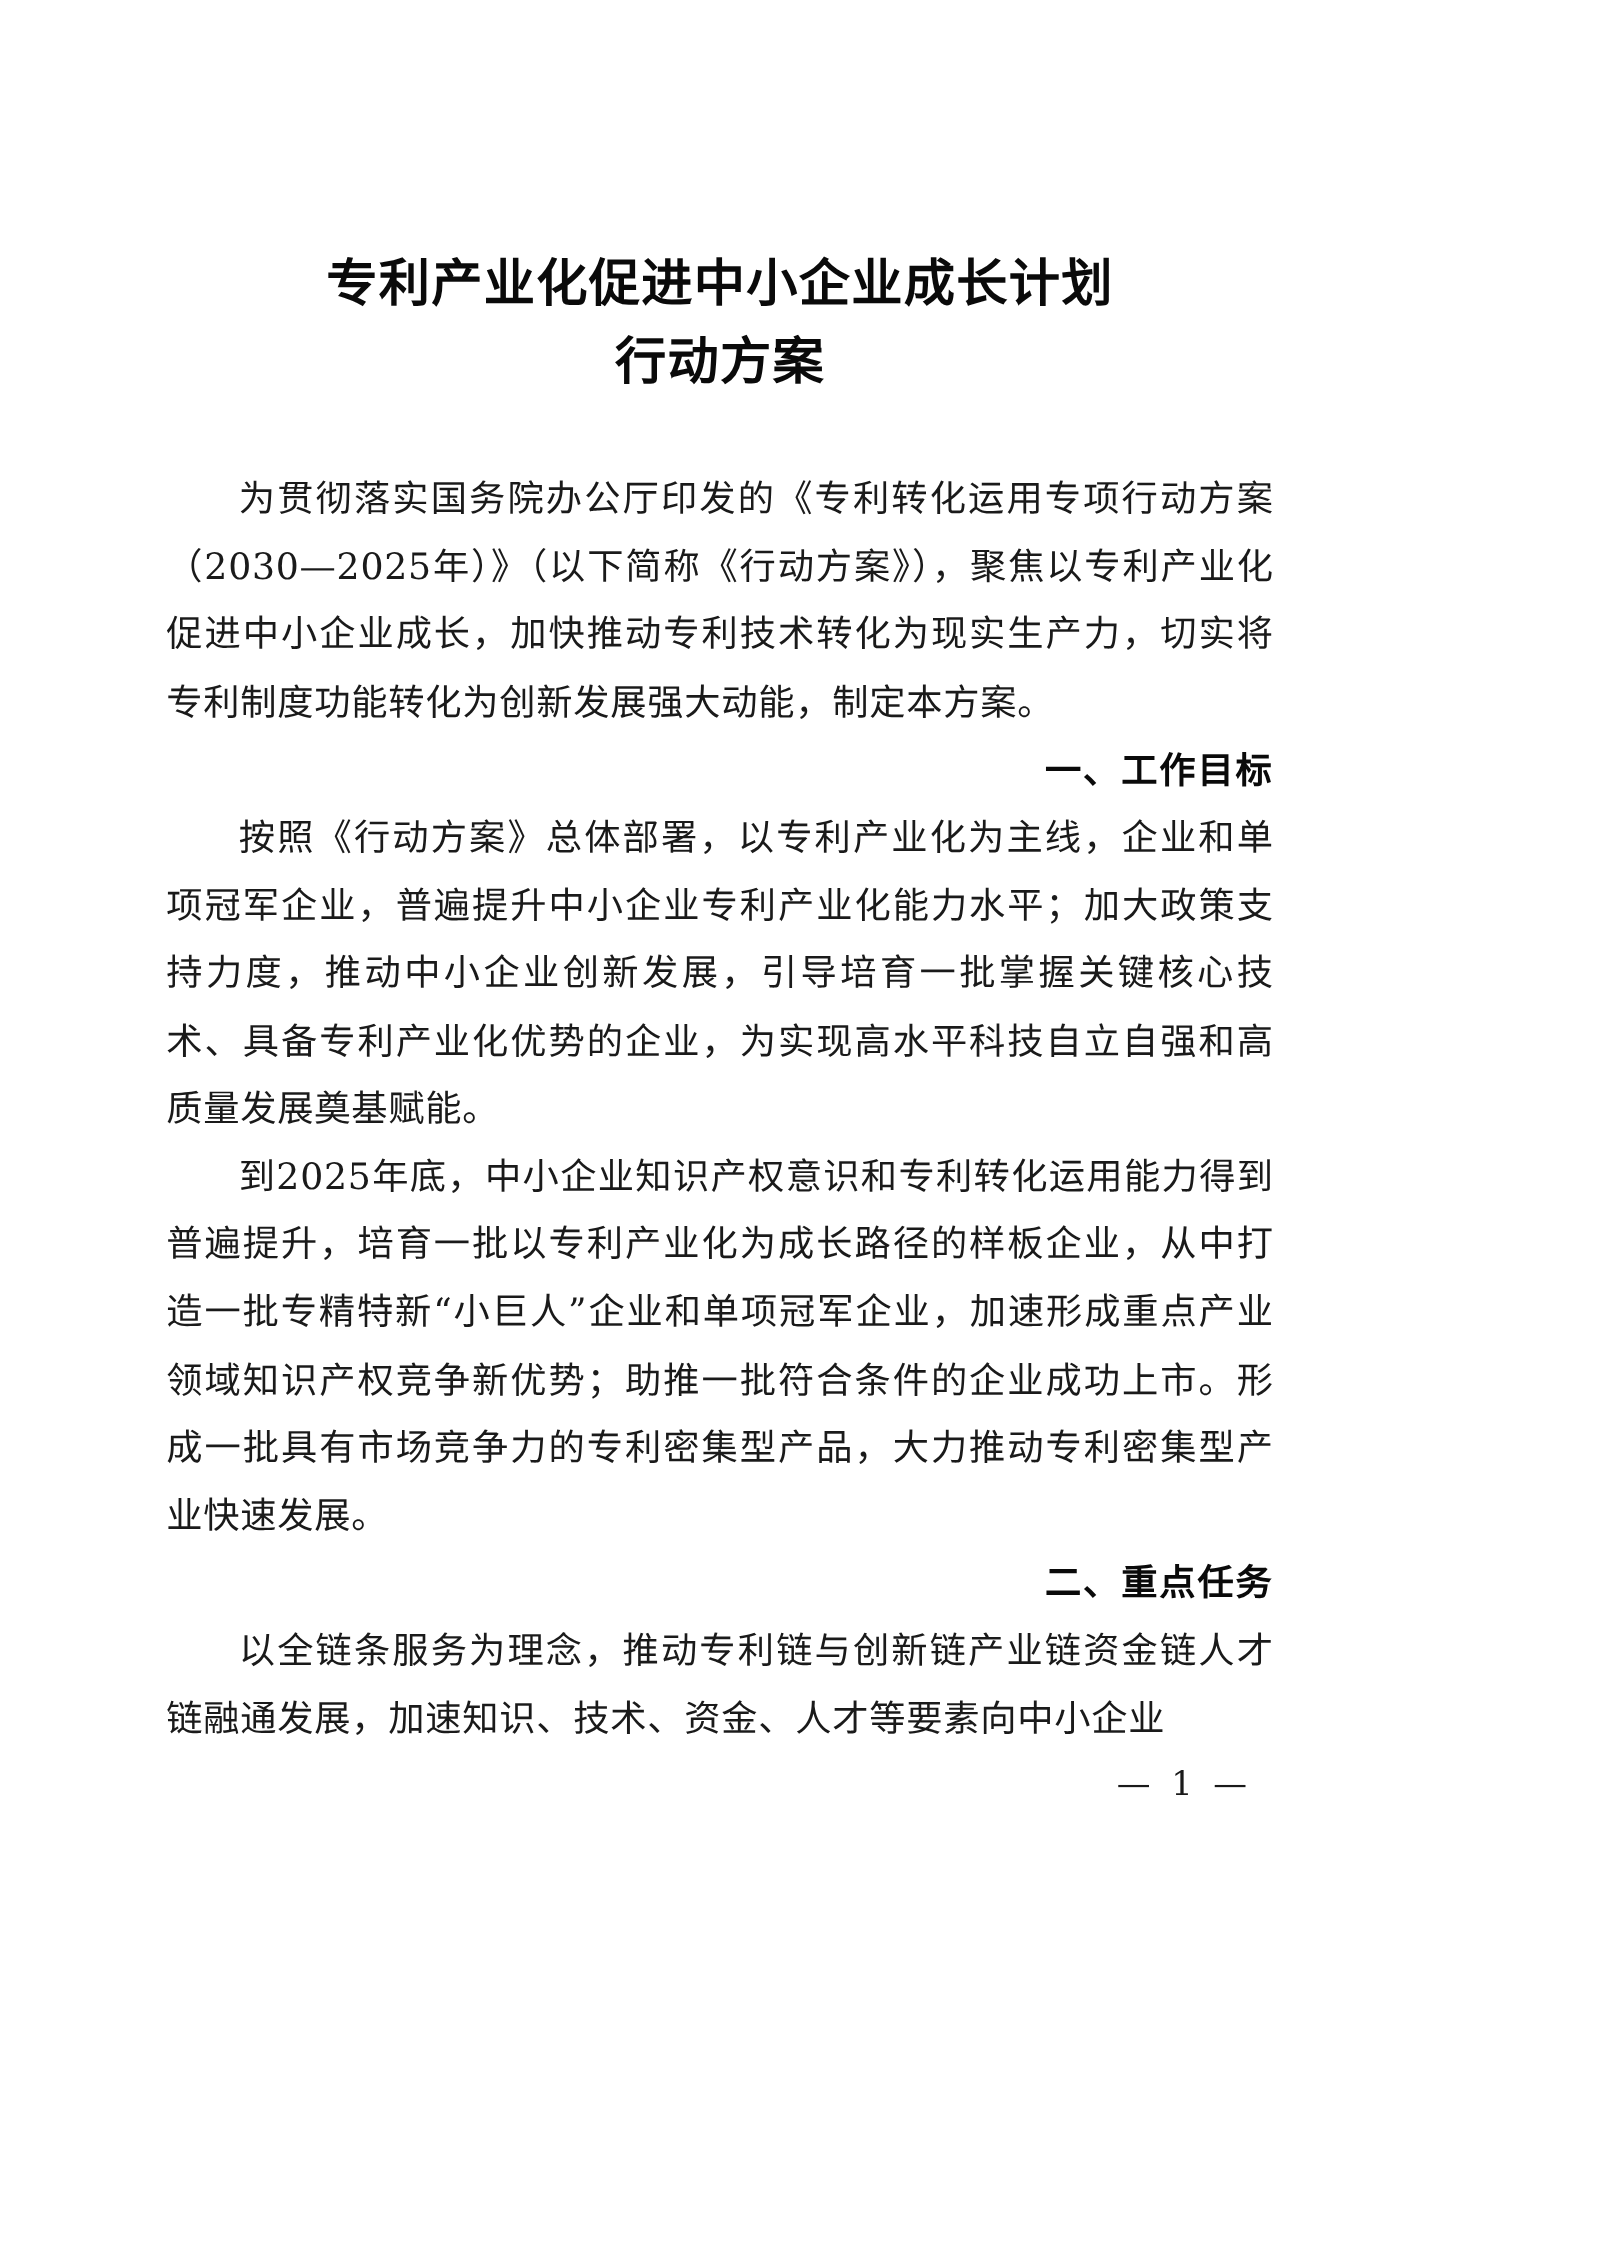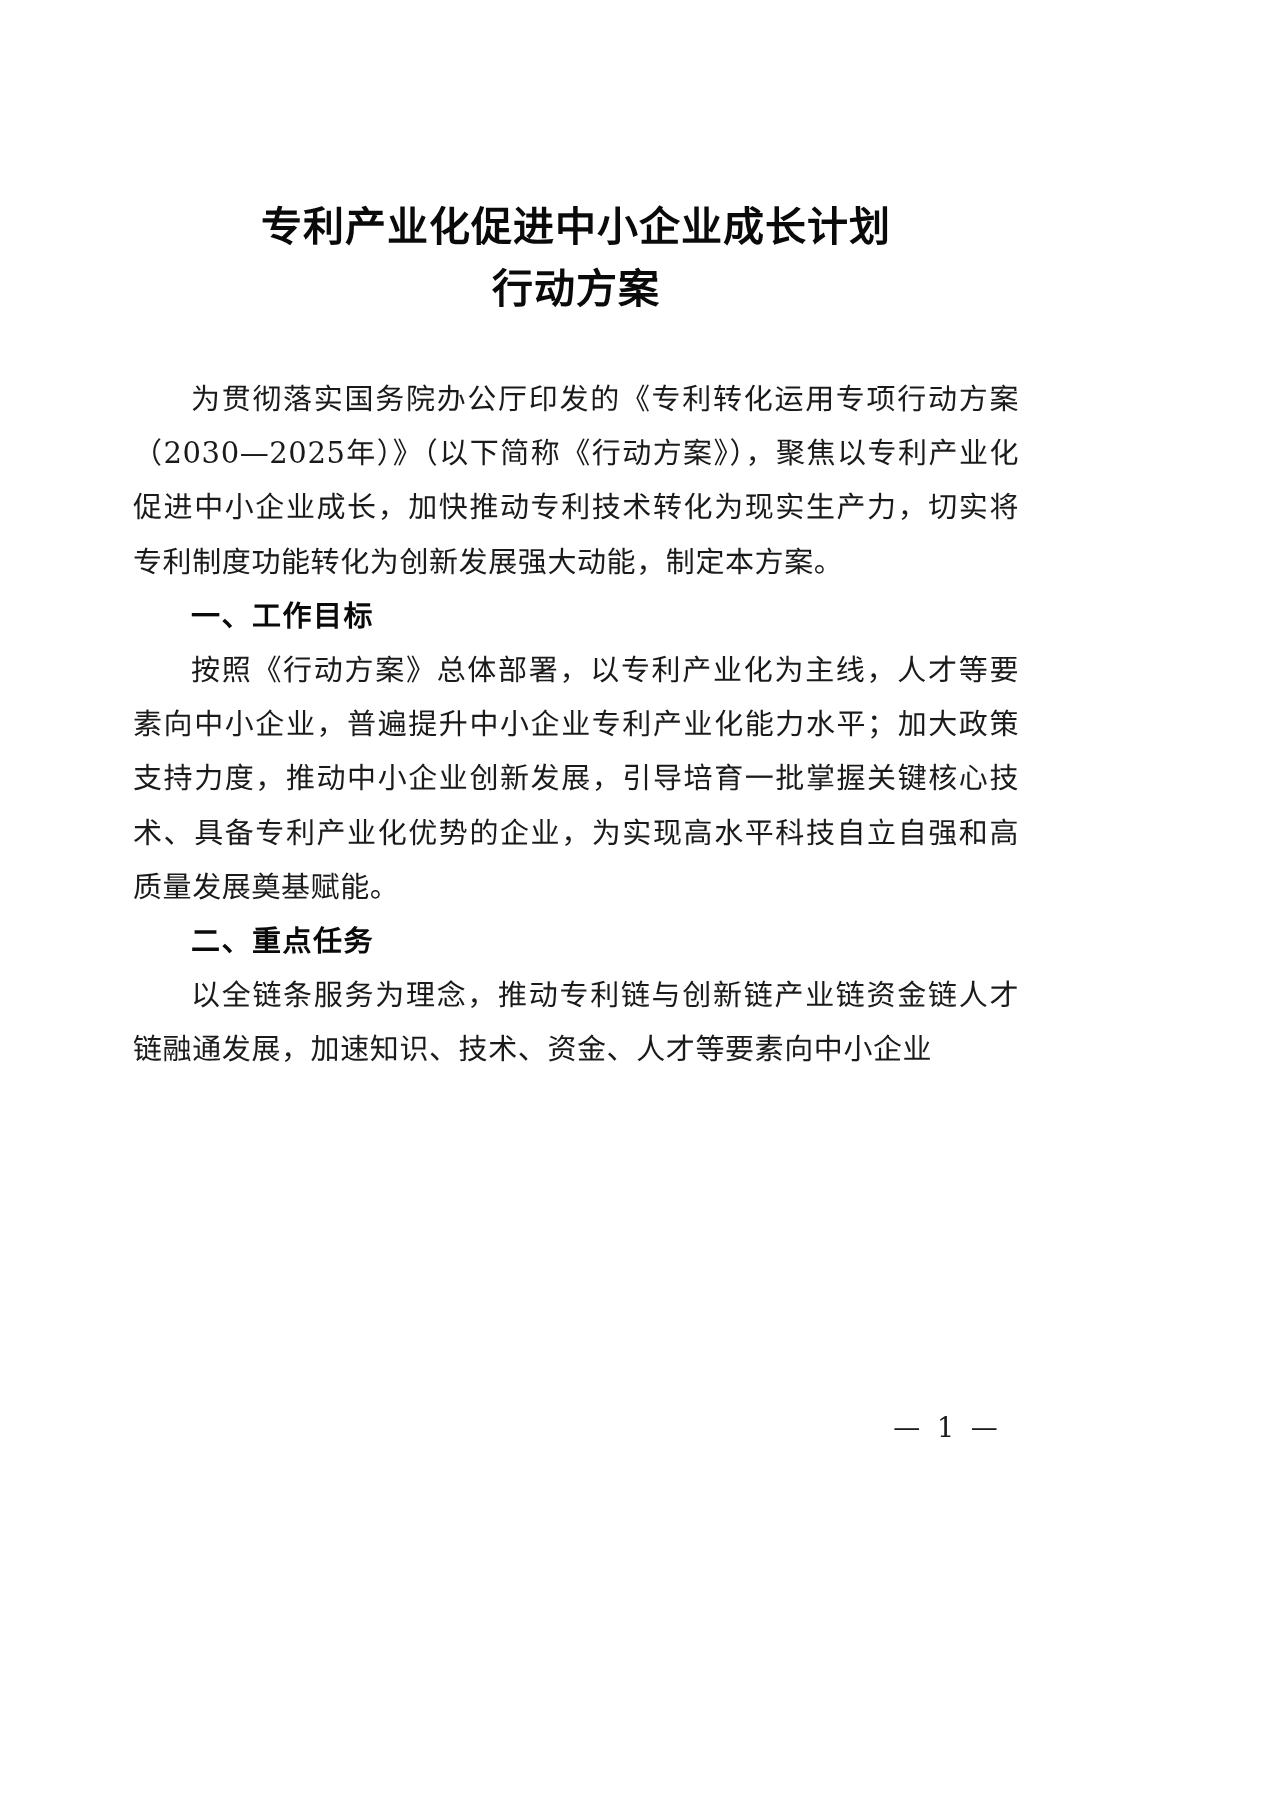--- a/index.html
+++ b/index.html
@@ -74,21 +74,21 @@
 
   h2.section-heading {
     margin: 0;
     font-family: "DejaVu Serif", "Liberation Serif", serif;
     font-weight: 700;
     font-size: 29px;
     line-height: 54.2px;
     color: #0a0a0a;
     text-indent: 2em;
     letter-spacing: 1.5px;
-    text-align: left;
+    text-align: right;
   }
 
   
   .page-footer {
     position: absolute;
     left: 0;
     top: 1412px;
     width: 1280px;
     text-align: center;
     pointer-events: none;
@@ -114,22 +114,23 @@
       <span class="title-line">专利产业化促进中小企业成长计划</span>
       <span class="title-line">行动方案</span>
     </h1>
 
     <div class="body-block">
 
       <p class="para">为贯彻落实国务院办公厅印发的《专利转化运用专项行动方案（2030—2025年）》（以下简称《行动方案》），聚焦以专利产业化促进中小企业成长，加快推动专利技术转化为现实生产力，切实将专利制度功能转化为创新发展强大动能，制定本方案。</p>
 
       <h2 class="section-heading">一、工作目标</h2>
 
-      <p class="para">按照《行动方案》总体部署，以专利产业化为主线，人才等要素向中小企业，普遍提升中小企业专利产业化能力水平；加大政策支持力度，推动中小企业创新发展，引导培育一批掌握关键核心技术、具备专利产业化优势的企业，为实现高水平科技自立自强和高质量发展奠基赋能。</p>
+      <p class="para">按照《行动方案》总体部署，以专利产业化为主线，企业和单项冠军企业，普遍提升中小企业专利产业化能力水平；加大政策支持力度，推动中小企业创新发展，引导培育一批掌握关键核心技术、具备专利产业化优势的企业，为实现高水平科技自立自强和高质量发展奠基赋能。</p>
 
+      <p class="para">到2025年底，中小企业知识产权意识和专利转化运用能力得到普遍提升，培育一批以专利产业化为成长路径的样板企业，从中打造一批专精特新“小巨人”企业和单项冠军企业，加速形成重点产业领域知识产权竞争新优势；助推一批符合条件的企业成功上市。形成一批具有市场竞争力的专利密集型产品，大力推动专利密集型产业快速发展。</p>
 
       <h2 class="section-heading">二、重点任务</h2>
 
       <p class="para">以全链条服务为理念，推动专利链与创新链产业链资金链人才链融通发展，加速知识、技术、资金、人才等要素向中小企业</p>
 
     </div>
   </div>
 
   <div class="page-footer">
     <span class="folio">— 1 —</span>

